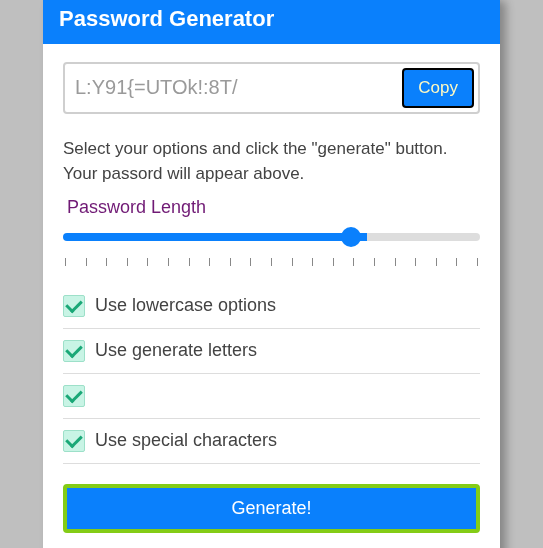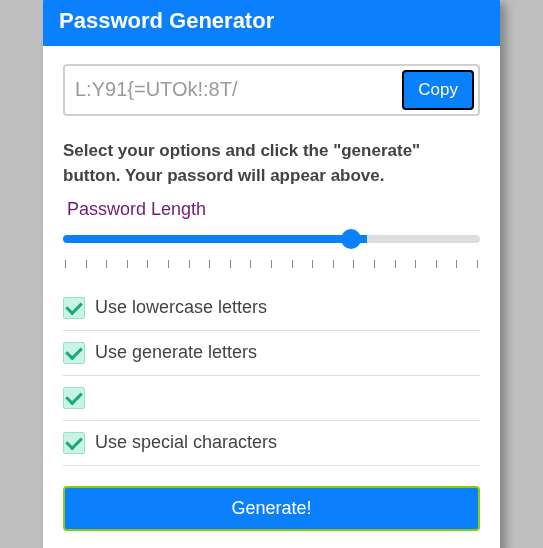--- a/index.html
+++ b/index.html
@@ -53,21 +53,20 @@
     border-radius: 4px;
     padding: 8px 14px;
     font-size: 17px;
     cursor: pointer;
   }
   .instructions {
     color: #434343;
     font-size: 17px;
     line-height: 1.5;
     margin-bottom: 10px;
-    font-weight: bold;
   }
   .length-label {
     color: #701a75;
     font-size: 18px;
     margin: 6px 0 4px 4px;
   }
   .slider-wrap {
     margin-bottom: 18px;
   }
   input[type=range] {
@@ -153,21 +152,21 @@
   .option-label {
     color: #434343;
     font-size: 18px;
   }
   .generate-btn {
     display: block;
     width: 100%;
     margin-top: 20px;
     background: #0a80fc;
     color: #fff;
-    border: 2px solid #84cc16;
+    border: 4px solid #84cc16;
     border-radius: 4px;
     padding: 10px 0;
     font-size: 18px;
     cursor: pointer;
   }
 </style>
 </head>
 <body>
 
 <div class="card">
@@ -207,21 +206,21 @@
           <div class="tick"></div>
           <div class="tick"></div>
         <div class="tick"></div>
           <div class="tick"></div>
           <div class="tick"></div>
       </div>
     </div>
 
     <div class="option-row">
       <div class="checkbox checked"></div>
-      <span class="option-label">Use lowercase letters</span>
+      <span class="option-label">Use lowercase options</span>
     </div>
     <div class="option-row">
       <div class="checkbox checked"></div>
       <span class="option-label">Use generate letters</span>
     </div>
     <div class="option-row">
       <div class="checkbox checked"></div>
     </div>
     <div class="option-row">
       <div class="checkbox checked"></div>

